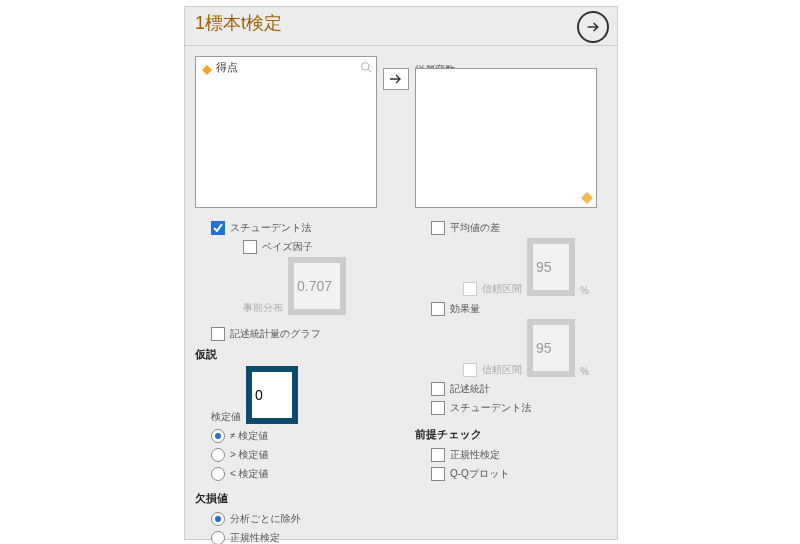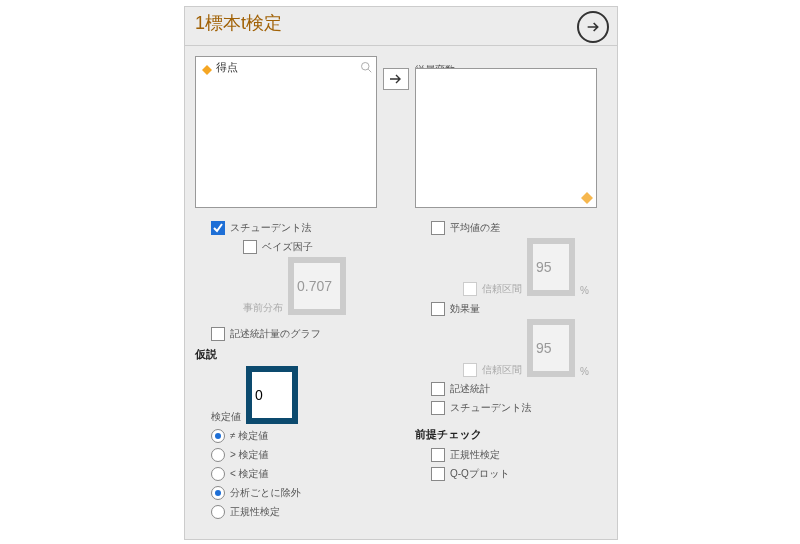--- a/index.html
+++ b/index.html
@@ -112,20 +112,21 @@
       </div>
       <div class="row indent1">
         <span class="radio"></span>
         <span class="txt-sm">&gt; 検定値</span>
       </div>
       <div class="row indent1">
         <span class="radio"></span>
         <span class="txt-sm">&lt; 検定値</span>
       </div>
 
+      <div class="section-h" style="margin-top:10px">欠損値</div>
       <div class="row indent1">
         <span class="radio sel"></span>
         <span class="txt-sm">分析ごとに除外</span>
       </div>
       <div class="row indent1">
         <span class="radio"></span>
         <span class="txt-sm">正規性検定</span>
       </div>
     </div>
 

